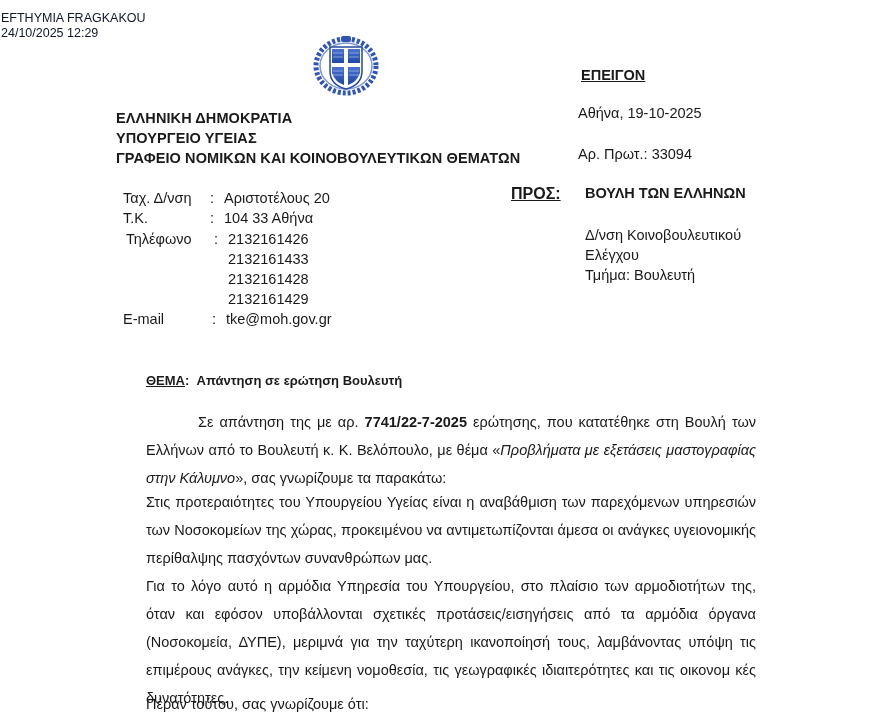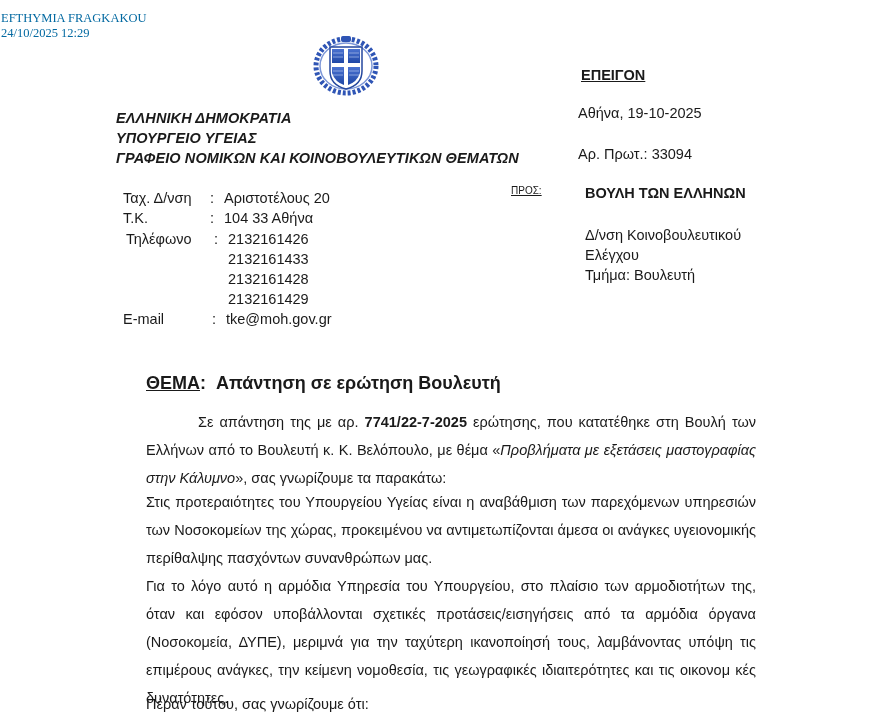--- a/index.html
+++ b/index.html
@@ -12,41 +12,40 @@
       height: 717px;
       position: relative;
       overflow: hidden;
       font-family: "Liberation Sans", "DejaVu Sans", sans-serif;
       color: #1a1a1a;
     }
     .stamp {
       position: absolute;
       left: 1px;
       top: 11px;
-      font-family: Liberation Serif, serif;
+      font-family: Liberation Sans, sans-serif;
       font-size: 12.5px;
       line-height: 15px;
-      color: #0369a1;
+      color: #0f172a;
     }
     .emblem {
       position: absolute;
       left: 311px;
       top: 33px;
       width: 70px;
       height: 64px;
     }
     .abs { position: absolute; white-space: nowrap; }
     .org {
       left: 116px;
       top: 108px;
       font-size: 14.5px;
       font-weight: bold;
       line-height: 20px;
       letter-spacing: 0.1px;
-      font-style: italic;
     }
     .contact {
       font-size: 14.5px;
       line-height: 20px;
     }
     .contact .lbl { position: absolute; }
     .contact .col { position: absolute; }
     .contact .val { position: absolute; }
 
     .urgent {
@@ -62,40 +61,40 @@
       font-size: 14.5px;
     }
     .protocol {
       left: 578px;
       top: 146px;
       font-size: 14.5px;
     }
     .to-label {
       left: 511px;
       top: 185px;
-      font-size: 10px;
-      font-weight: normal;
+      font-size: 16px;
+      font-weight: bold;
       text-decoration: underline;
     }
     .to-name {
       left: 585px;
       top: 185px;
       font-size: 14.5px;
       font-weight: bold;
     }
     .to-dept {
       left: 585px;
       top: 225px;
       font-size: 14.5px;
       line-height: 20px;
     }
     .subject {
       left: 146px;
       top: 373px;
-      font-size: 18px;
+      font-size: 13px;
       font-weight: bold;
     }
     .subject .subj-label { text-decoration: underline; }
 
     .para {
       position: absolute;
       left: 146px;
       width: 610px;
       font-size: 14.5px;
       line-height: 28px;

